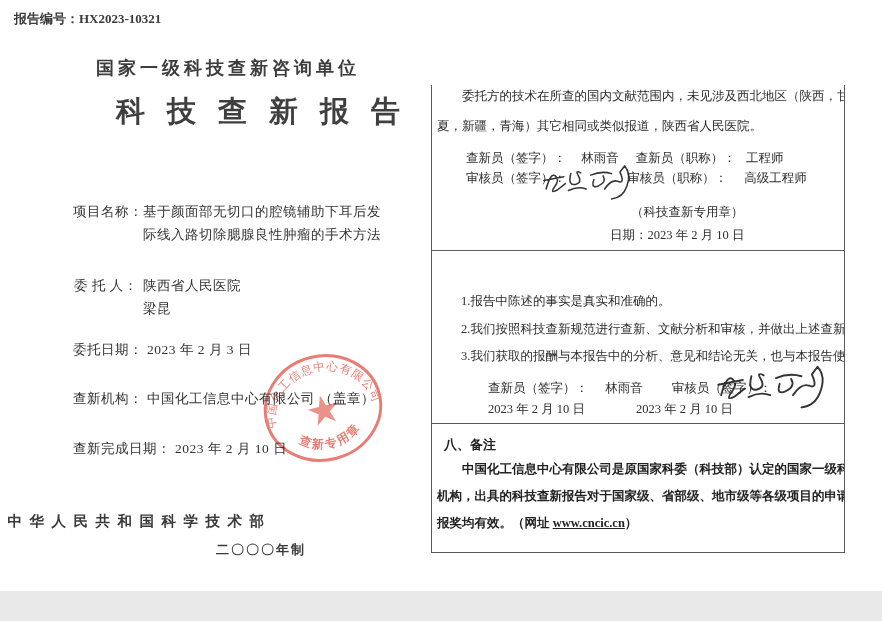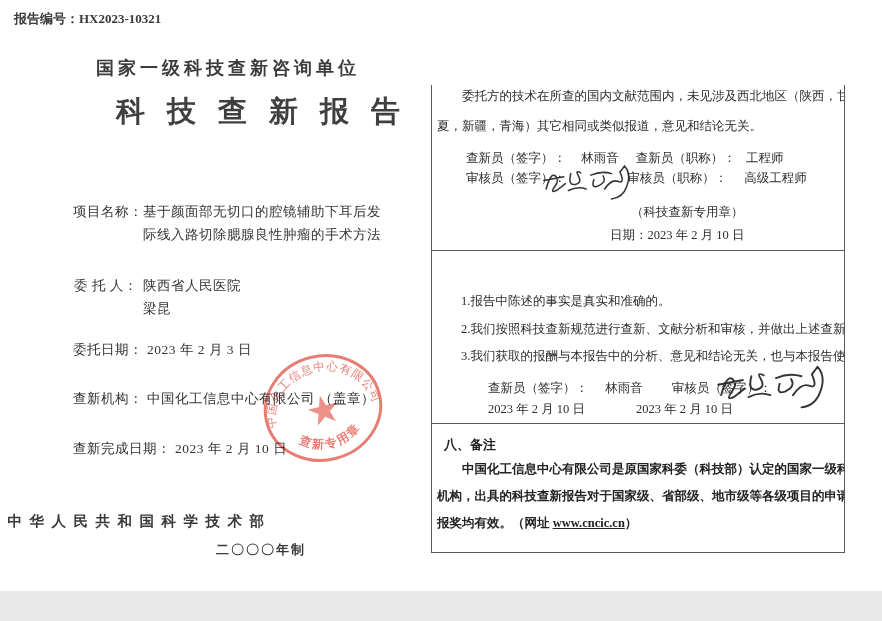--- a/index.html
+++ b/index.html
@@ -84,21 +84,21 @@
     </g>
     <path id="arcB1" d="M 27,78 A 38 28 0 0 0 99,78" fill="none"></path>
     <text fill="#e25d50" font-size="12" font-weight="bold" letter-spacing="2">
       <textPath href="#arcB1" startOffset="50%" text-anchor="middle">查新专用章</textPath>
     </text>
   </svg>
 
   <div class="rp-table">
 
     <div class="rp-line" style="left:30px;top:3px;">委托方的技术在所查的国内文献范围内，未见涉及西北地区（陕西，甘肃，宁</div>
-    <div class="rp-line" style="left:5px;top:33px;">夏，新疆，青海）其它相同或类似报道，意见和结论无关。</div>
+    <div class="rp-line" style="left:5px;top:33px;">夏，新疆，青海）其它相同或类似报道，陕西省人民医院。</div>
 
     <div class="rp-line" style="left:34px;top:65px;">
       <span>查新员（签字）：</span>
       <span style="margin-left:12px;">林雨音</span>
       <span style="margin-left:14px;">查新员（职称）：</span>
       <span style="margin-left:7px;">工程师</span>
     </div>
     <div class="rp-line" style="left:34px;top:85px;">
       <span>审核员（签字）：</span>
       <span style="margin-left:58px;">审核员（职称）：</span>

